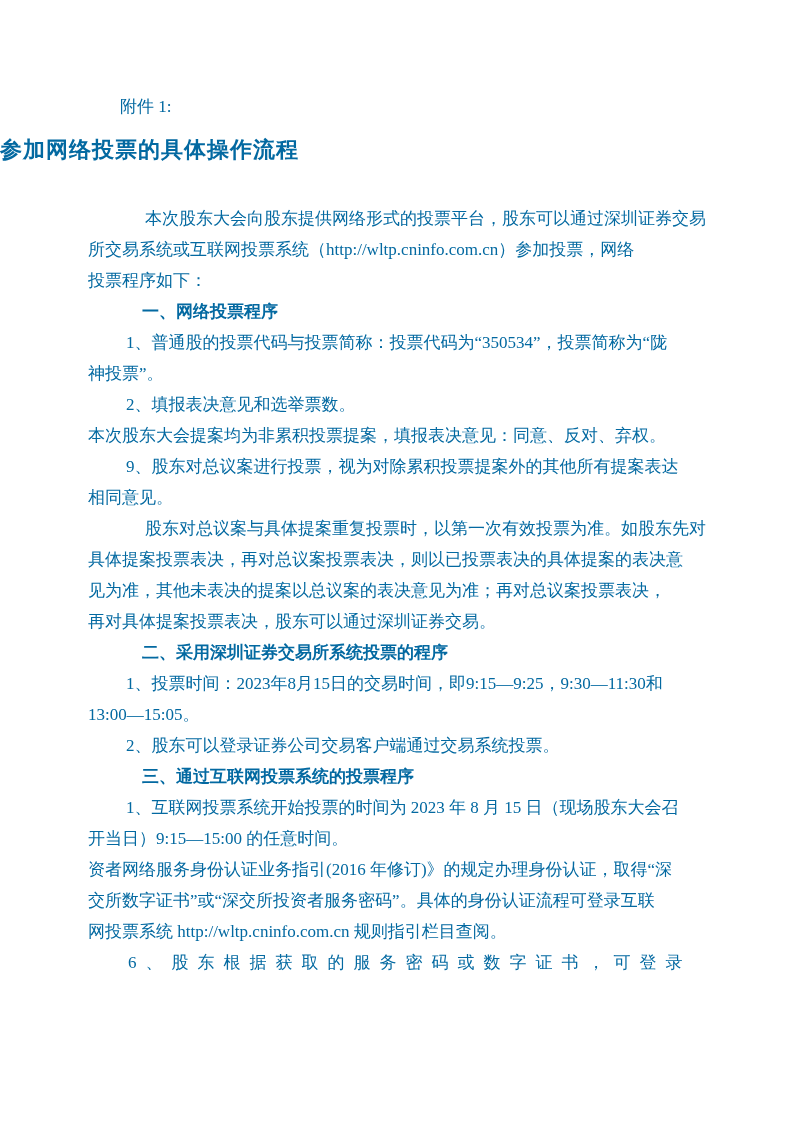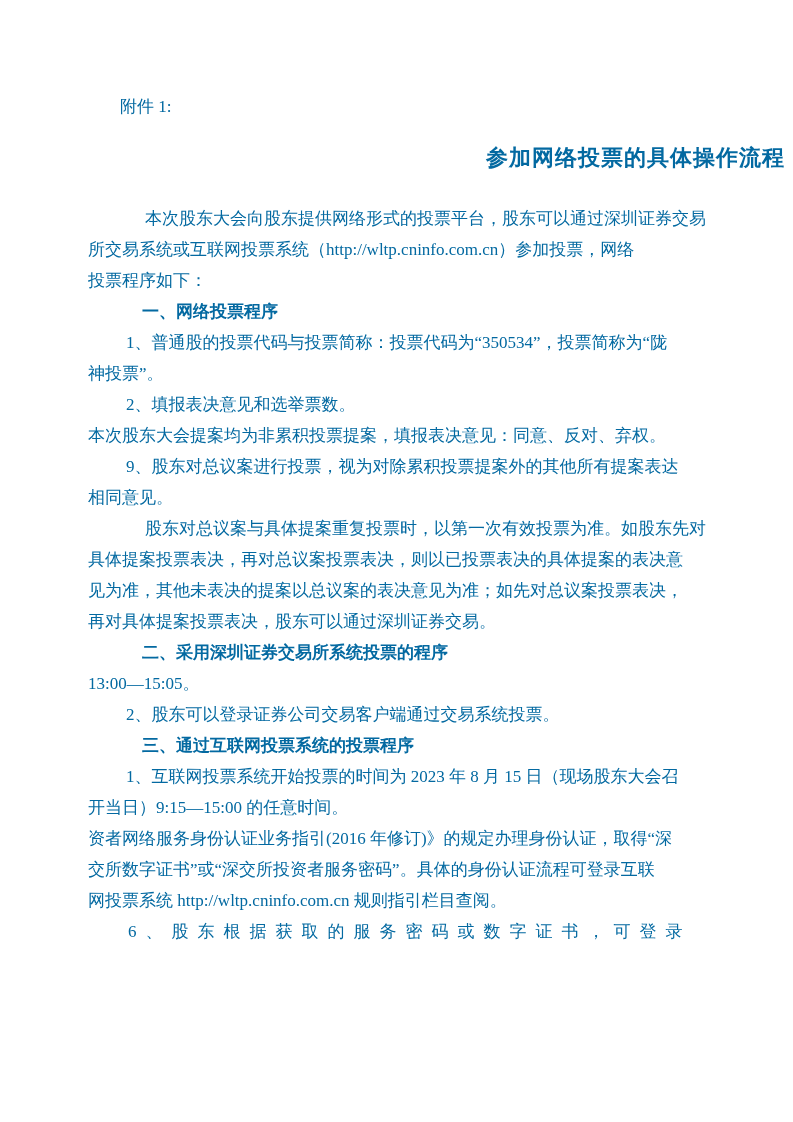--- a/index.html
+++ b/index.html
@@ -15,22 +15,22 @@
   .attachment-label {
     position:absolute;
     left:120px; top:96px;
     font-size:17px;
     line-height:22px;
     white-space:nowrap;
   }
   .doc-title {
     position:absolute;
     left:0; right:0; top:135px;
-    margin:8px;
-    text-align:right;
+    margin:0;
+    text-align:left;
     font-size:22px;
     font-weight:700;
     font-family:"Liberation Sans","DejaVu Sans",sans-serif;
     letter-spacing:1px;
     white-space:nowrap;
   }
   .content {
     position:absolute;
     left:88px; top:203px;
     width:616px;
@@ -66,23 +66,24 @@
       <div class="line flush">投票程序如下：</div>
       <div class="line heading">一、网络投票程序</div>
       <div class="line indent">1、普通股的投票代码与投票简称：投票代码为“350534”，投票简称为“陇</div>
       <div class="line flush">神投票”。</div>
       <div class="line indent">2、填报表决意见和选举票数。</div>
       <div class="line flush">本次股东大会提案均为非累积投票提案，填报表决意见：同意、反对、弃权。</div>
       <div class="line indent">9、股东对总议案进行投票，视为对除累积投票提案外的其他所有提案表达</div>
       <div class="line flush">相同意见。</div>
       <div class="line indent-lg">股东对总议案与具体提案重复投票时，以第一次有效投票为准。如股东先对</div>
       <div class="line flush">具体提案投票表决，再对总议案投票表决，则以已投票表决的具体提案的表决意</div>
-      <div class="line flush">见为准，其他未表决的提案以总议案的表决意见为准；如先对总议案投票表决，</div>
+      <div class="line flush">见为准，其他未表决的提案以总议案的表决意见为准；再对总议案投票表决，</div>
       <div class="line flush">再对具体提案投票表决，股东可以通过深圳证券交易。</div>
       <div class="line heading">二、采用深圳证券交易所系统投票的程序</div>
+      <div class="line indent">1、投票时间：2023年8月15日的交易时间，即9:15—9:25，9:30—11:30和</div>
       <div class="line flush">13:00—15:05。</div>
       <div class="line indent">2、股东可以登录证券公司交易客户端通过交易系统投票。</div>
       <div class="line heading">三、通过互联网投票系统的投票程序</div>
       <div class="line indent">1、互联网投票系统开始投票的时间为 2023 年 8 月 15 日（现场股东大会召</div>
       <div class="line flush">开当日）9:15—15:00 的任意时间。</div>
       <div class="line flush">资者网络服务身份认证业务指引(2016 年修订)》的规定办理身份认证，取得“深</div>
       <div class="line flush">交所数字证书”或“深交所投资者服务密码”。具体的身份认证流程可登录互联</div>
       <div class="line flush">网投票系统 http://wltp.cninfo.com.cn 规则指引栏目查阅。</div>
       <div class="line spread">6、股东根据获取的服务密码或数字证书，可登录</div>
     </div>

